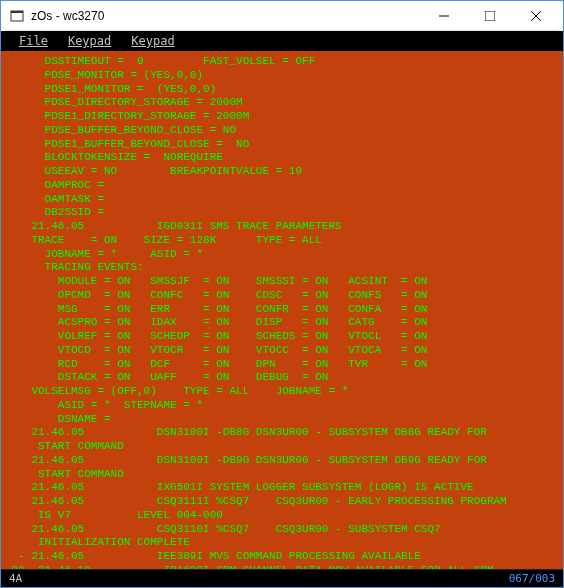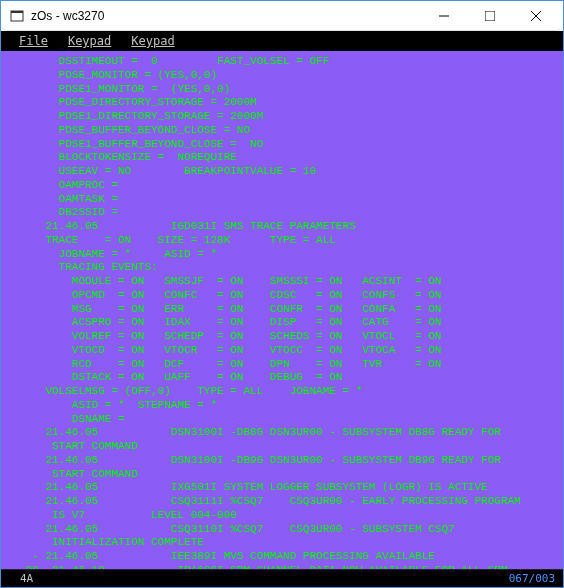--- a/index.html
+++ b/index.html
@@ -69,44 +69,44 @@
 .menu-item {
   color: #c0c0c0;
   font-family: 'Segoe UI', 'Consolas', monospace;
   font-size: 12px;
   padding: 2px 10px;
   cursor: pointer;
 }
 .menu-item u { text-decoration: underline; }
 .terminal {
   flex: 1;
-  background: #8b5cf6;
+  background: #c2410c;
   color: #00ff00;
   font-family: 'Consolas', 'Courier New', monospace;
   font-size: 11px;
   line-height: 1.25;
-  padding: 4px 18px;
+  padding: 4px 4px;
   white-space: pre;
   overflow: hidden;
   position: relative;
 }
 .g { color: #00ff00; }
 .statusbar {
   height: 18px;
   background: #000;
   display: flex;
   align-items: center;
   justify-content: flex-end;
   padding: 0 8px;
   color: #5090ff;
   font-family: 'Consolas', monospace;
   font-size: 11px;
   border-top: 1px solid #222;
 }
-.status-left { color: #c0c0c0; margin-right: auto; margin-left: 11px; }
+.status-left { color: #c0c0c0; margin-right: auto; }
 </style>
 </head>
 <body>
 
 <div class="window">
   <div class="titlebar">
     <span class="titlebar-icon">
       <svg width="14" height="14" viewBox="0 0 14 14">
           <rect x="1" y="2" width="12" height="10" fill="none" stroke="#333" stroke-width="1"></rect>
           <rect x="1" y="2" width="12" height="2" fill="#333"></rect>

